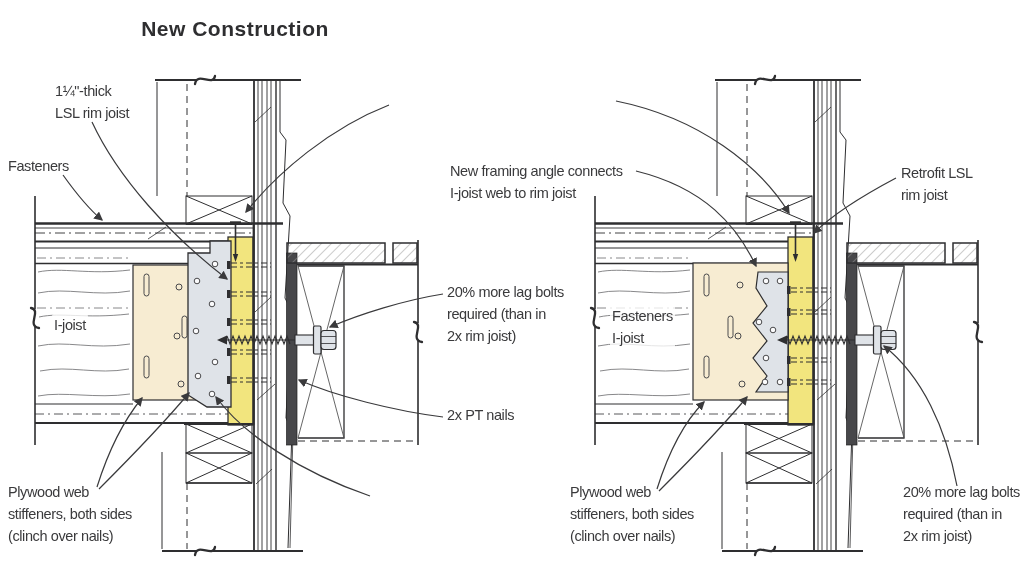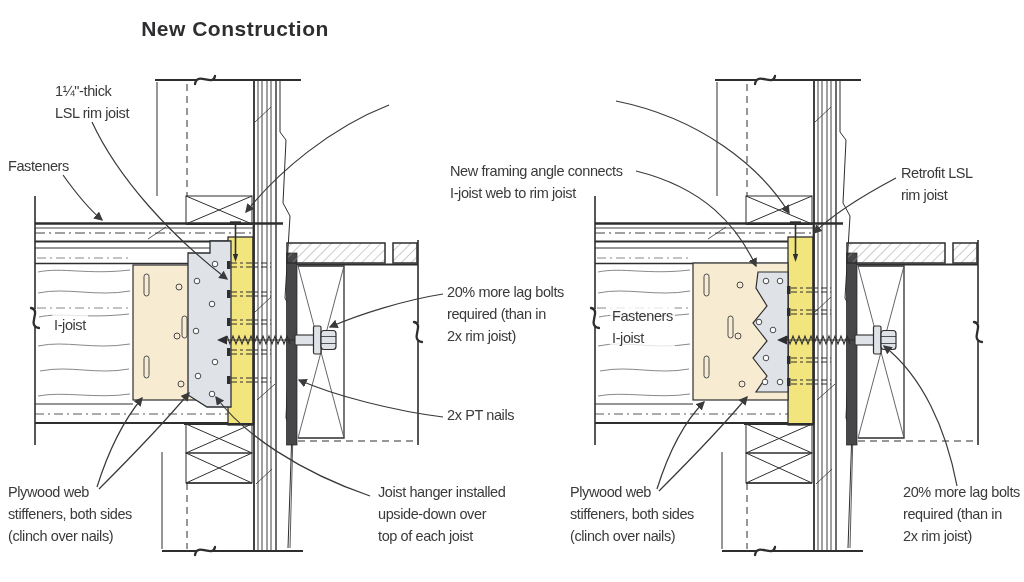--- a/index.html
+++ b/index.html
@@ -248,23 +248,20 @@
 
 <div class="title" style="left:95px;top:17px">New Construction</div>
 
 <div class="lbl" style="left:55px;top:80px">1¼"-thick
 LSL rim joist</div>
 <div class="lbl" style="left:8px;top:155px">Fasteners</div>
 <div class="lbl bg" style="left:52px;top:314px">I-joist</div>
 <div class="lbl" style="left:8px;top:481px">Plywood web
 stiffeners, both sides
 (clinch over nails)</div>
-<div class="lbl" style="left:378px;top:481px">Joist hanger installed
-upside-down over
-top of each joist</div>
 <div class="lbl" style="left:450px;top:160px">New framing angle connects
 I-joist web to rim joist</div>
 <div class="lbl" style="left:447px;top:281px">20% more lag bolts
 required (than in
 2x rim joist)</div>
 <div class="lbl" style="left:447px;top:404px">2x PT nails</div>
 <div class="lbl" style="left:901px;top:162px">Retrofit LSL
 rim joist</div>
 <div class="lbl bg" style="left:610px;top:305px">Fasteners
 I-joist</div>

